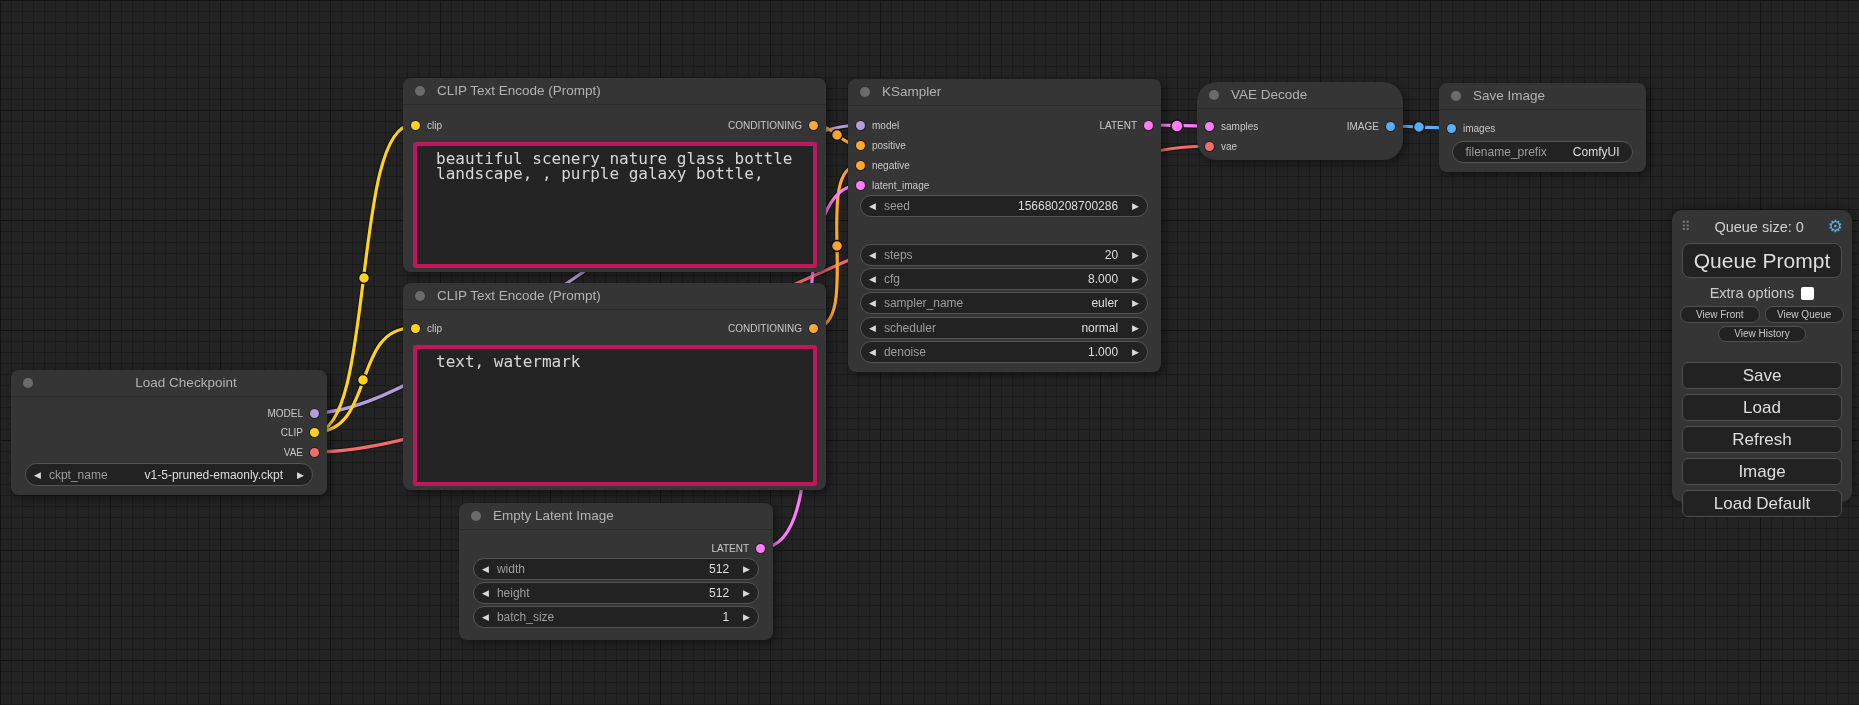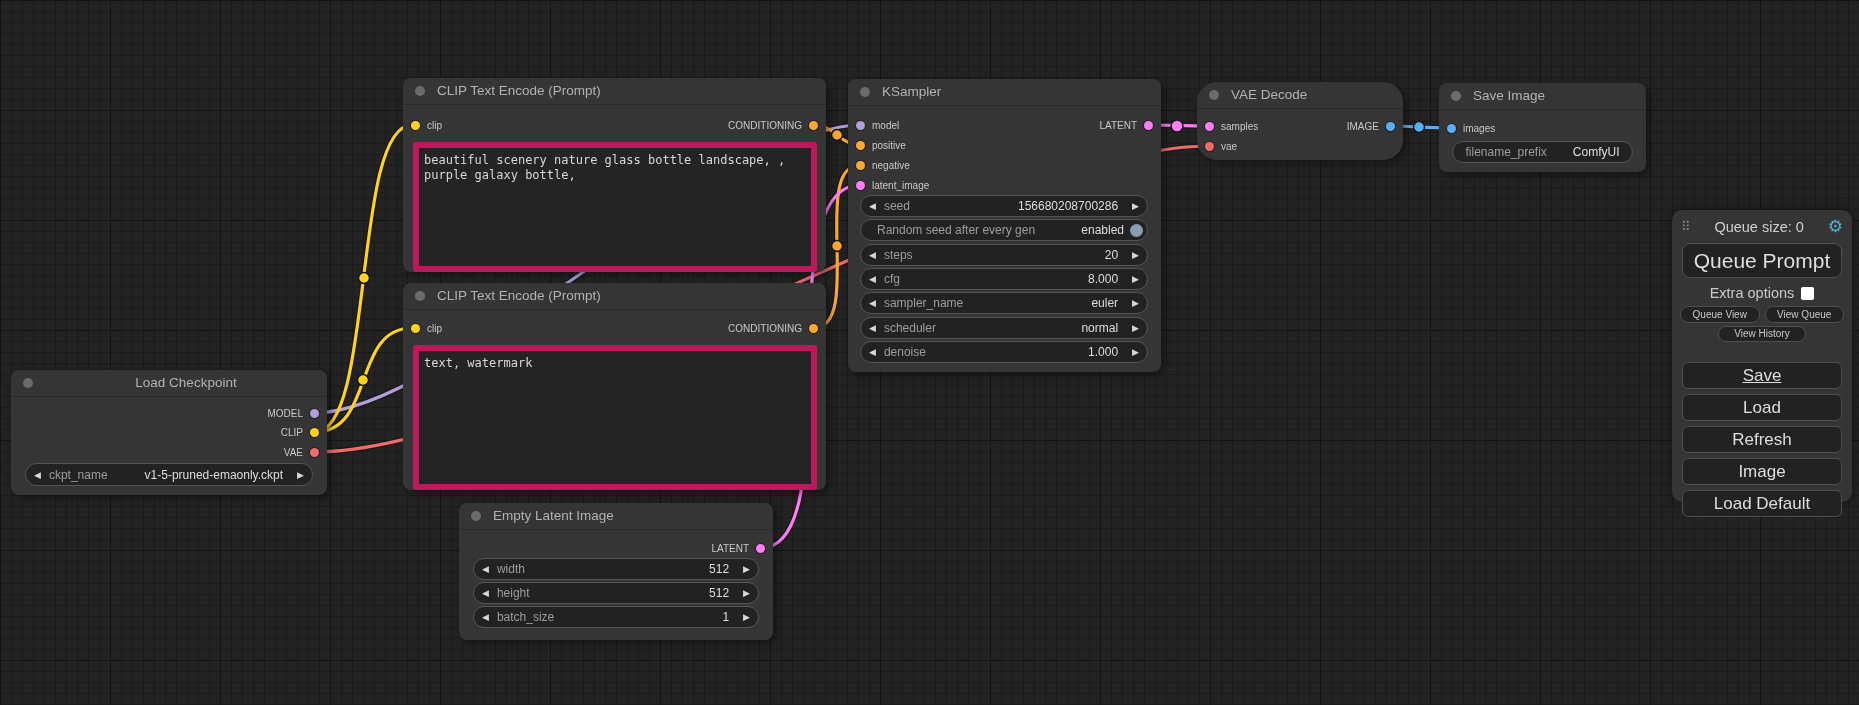--- a/index.html
+++ b/index.html
@@ -38,23 +38,23 @@
   .widget .arrow{color:#d8d8d8;font-size:9px;padding:0 8px;line-height:20px;}
   .widget .wlabel{color:#9d9d9d;}
   .widget .wvalue{margin-left:auto;color:#dedede;padding-right:6px;}
   .widget.noarrow{justify-content:center;gap:26px;}
   .widget.noarrow .wlabel{color:#9d9d9d;}
   .widget.noarrow .wvalue{margin-left:0;padding:0;color:#dedede;}
   .widget .toggle{width:13px;height:13px;border-radius:50%;background:#8a9fae;margin:0 4px 0 6px;}
   .widget.togglew{padding-left:16px;}
   .widget.togglew .wvalue{padding-right:0;}
   .prompt{
-    position:absolute;left:10px;right:9px;background:#242424;border:6px solid #be185d;
+    position:absolute;left:10px;right:9px;background:#242424;border:4px solid #be185d;
     border-radius:3px;color:#d8d8d8;font-family:"DejaVu Sans Mono",monospace;
-    font-size:12px;line-height:15px;padding:5px 5px;white-space:pre-wrap;
+    font-size:16px;line-height:15px;padding:5px 19px;white-space:pre-wrap;
   }
   
   #menu{
     position:absolute;z-index:3;left:1672px;top:210px;width:180px;height:292px;
     background:#353535;border-radius:10px;box-shadow:0 0 12px rgba(0,0,0,.5);
     color:#ccc;
   }
   #menu .mrow1{display:flex;align-items:center;padding:6px 9px 2px 9px;}
   #menu .drag{color:#7d7d7d;font-size:13px;cursor:grab;}
   #menu .qsize{flex:1;text-align:center;font-size:14.5px;color:#d0d0d0;}
@@ -63,21 +63,21 @@
     display:block;background:#222;border:1px solid #4f4f4f;border-radius:6px;
     color:#dedede;text-align:center;cursor:pointer;
   }
   #queue-prompt{margin:4px 10px 0 10px;height:33px;line-height:33px;font-size:21px;border-radius:8px;}
   .extra{display:flex;align-items:center;justify-content:center;gap:7px;margin-top:7px;font-size:14.5px;color:#c9c9c9;}
   .checkbox{width:13px;height:13px;background:#fff;border-radius:2px;cursor:pointer;}
   .smallrow{display:flex;gap:5px;margin:5px 8px 0 8px;}
   .sbtn{flex:1;height:15px;line-height:15px;font-size:10px;border-radius:8px;color:#c9c9c9;}
   .vh{width:86px;margin:3px auto 0 auto;height:14px;line-height:14px;font-size:10px;border-radius:8px;color:#c9c9c9;}
   .bigbtn{margin:5px 10px 0 10px;height:25px;line-height:25px;font-size:17px;}
-  #save-btn{margin-top:20px;text-decoration:underline;}
+  #save-btn{margin-top:20px;}
 </style>
 </head>
 <body>
 
 <div id="canvas">
 
   <svg id="wires" width="1859" height="705">
     <g fill="none" stroke-linecap="round">
 
       <g stroke="#161616" stroke-width="5.5" opacity="0.8">
@@ -193,25 +193,20 @@
     <div class="port out" style="top:39px">
       <span class="pin c-latent"></span>
       <span>LATENT</span>
     </div>
     <div class="widget" style="top:116px;left:12px;right:13px;">
       <span class="arrow">◀</span>
       <span class="wlabel">seed</span>
       <span class="wvalue">156680208700286</span>
       <span class="arrow">▶</span>
     </div>
-    <div class="widget togglew" style="top:140px;left:12px;right:13px;">
-      <span class="wlabel">Random seed after every gen</span>
-      <span class="wvalue">enabled</span>
-      <span class="toggle"></span>
-    </div>
     <div class="widget" style="top:165px;left:12px;right:13px;">
       <span class="arrow">◀</span>
       <span class="wlabel">steps</span>
       <span class="wvalue">20</span>
       <span class="arrow">▶</span>
     </div>
     <div class="widget" style="top:189px;left:12px;right:13px;">
       <span class="arrow">◀</span>
       <span class="wlabel">cfg</span>
       <span class="wvalue">8.000</span>
@@ -305,21 +300,21 @@
       <span class="drag">⠿</span>
       <span class="qsize">Queue size: 0</span>
       <span class="gear">⚙</span>
     </div>
     <div class="btn" id="queue-prompt">Queue Prompt</div>
     <div class="extra">
       <span>Extra options</span>
       <span class="checkbox"></span>
     </div>
     <div class="smallrow">
-      <div class="btn sbtn">Queue View</div>
+      <div class="btn sbtn">View Front</div>
       <div class="btn sbtn">View Queue</div>
     </div>
     <div class="btn vh">View History</div>
     <div class="btn bigbtn" id="save-btn">Save</div>
     <div class="btn bigbtn">Load</div>
     <div class="btn bigbtn">Refresh</div>
     <div class="btn bigbtn">Image</div>
     <div class="btn bigbtn">Load Default</div>
   </div>
 

